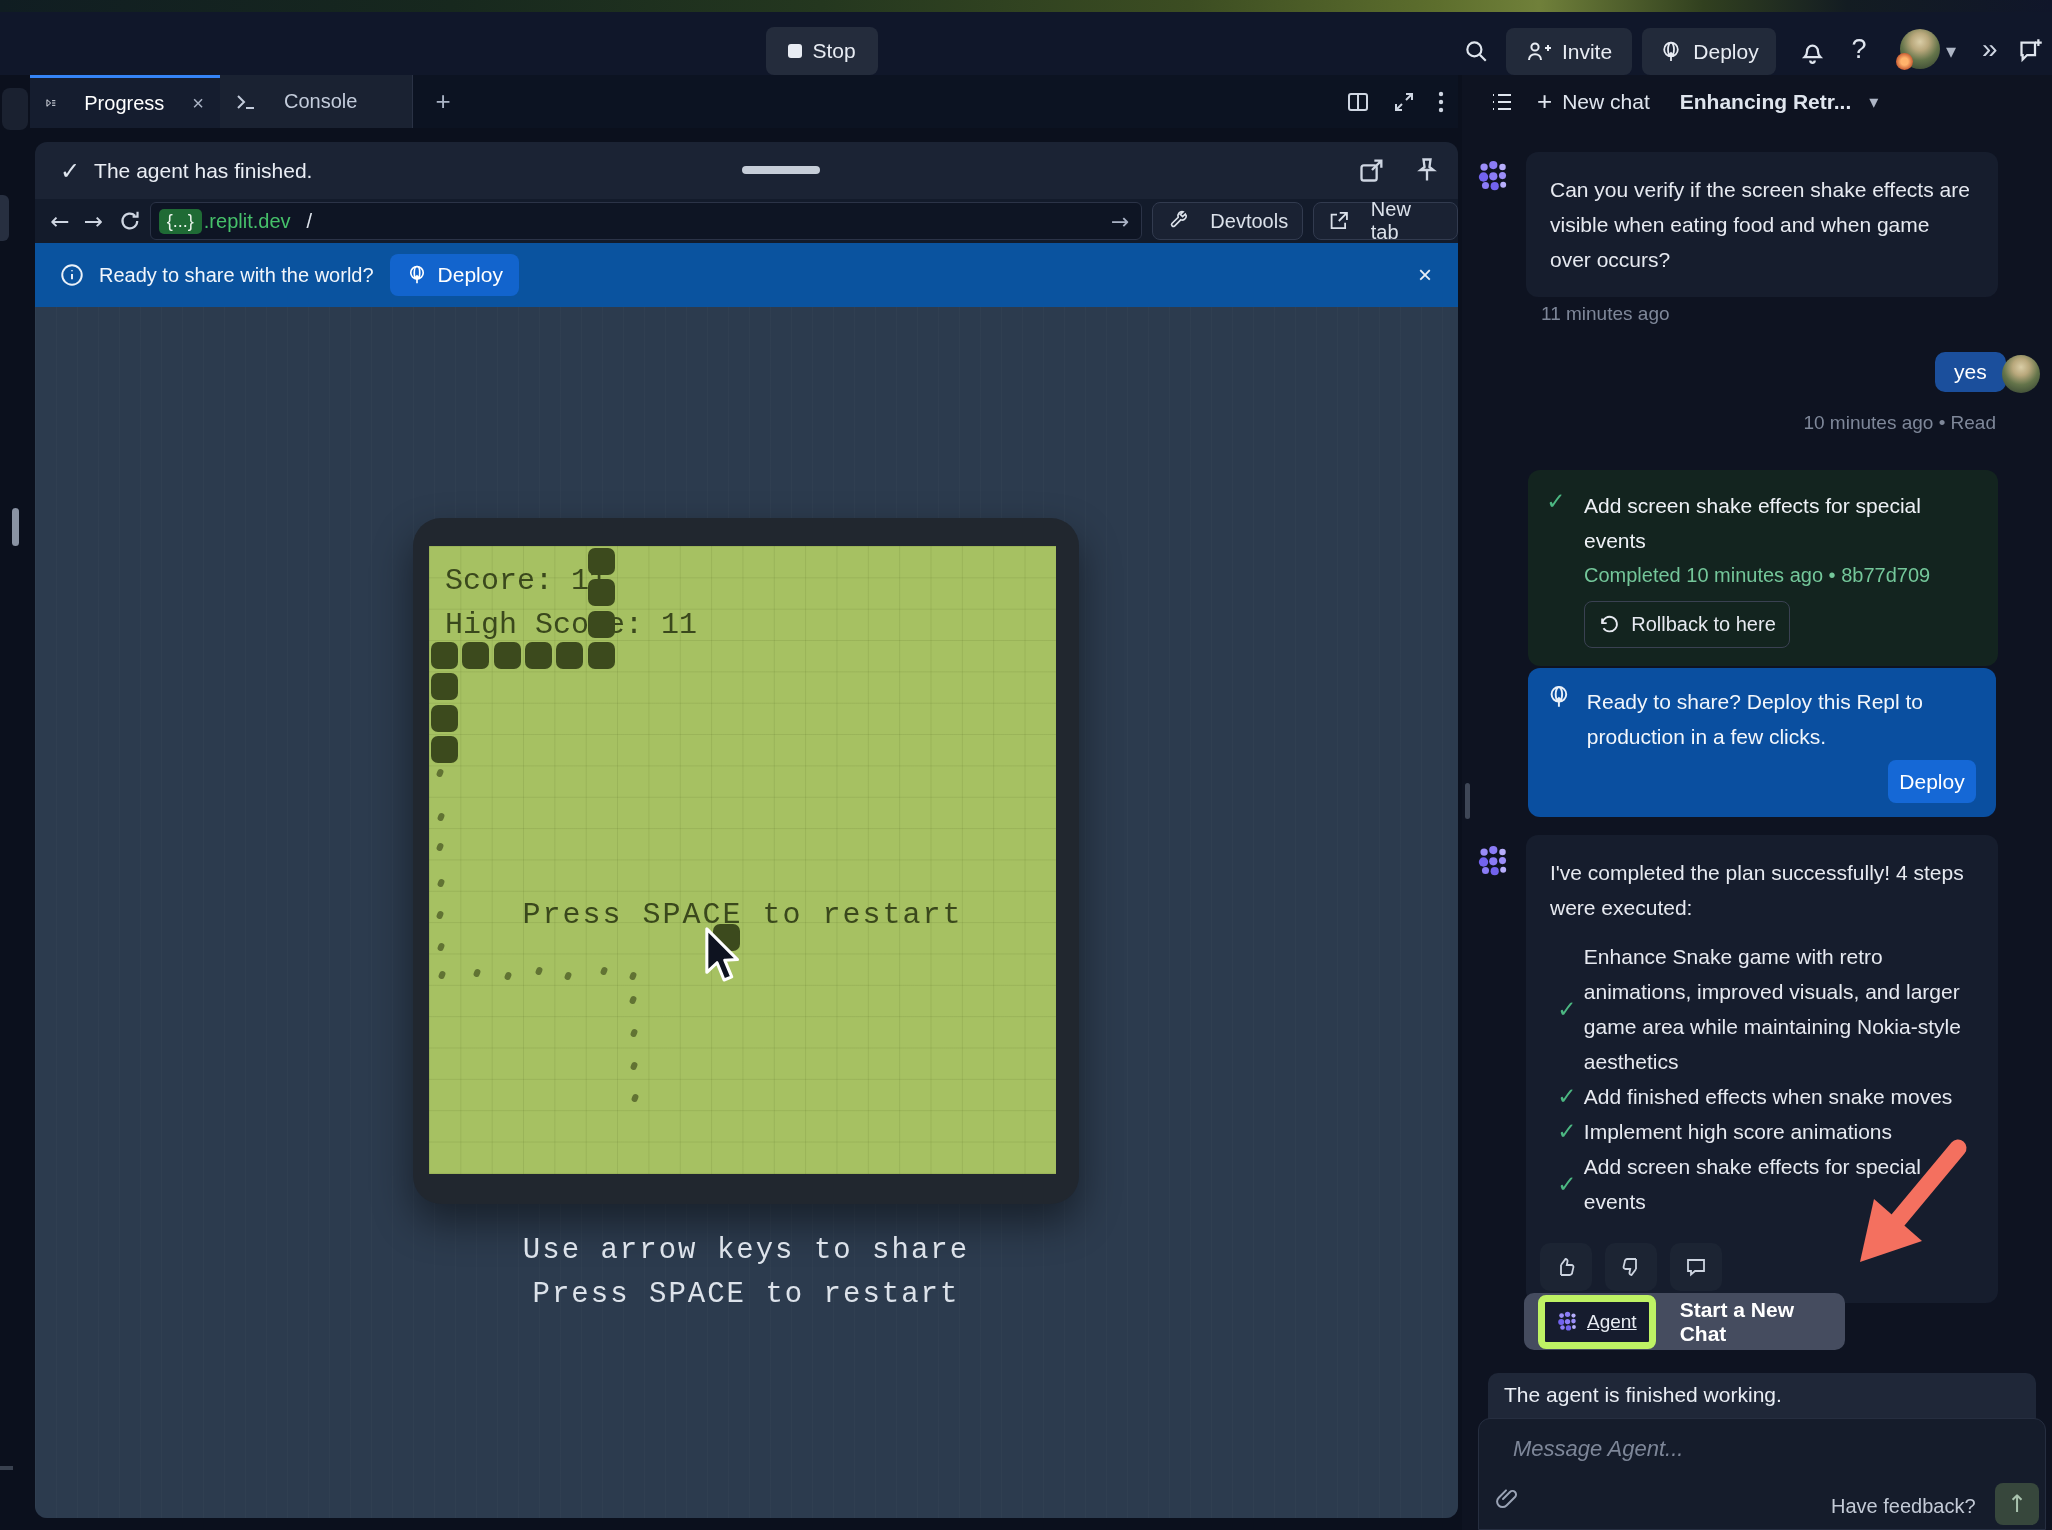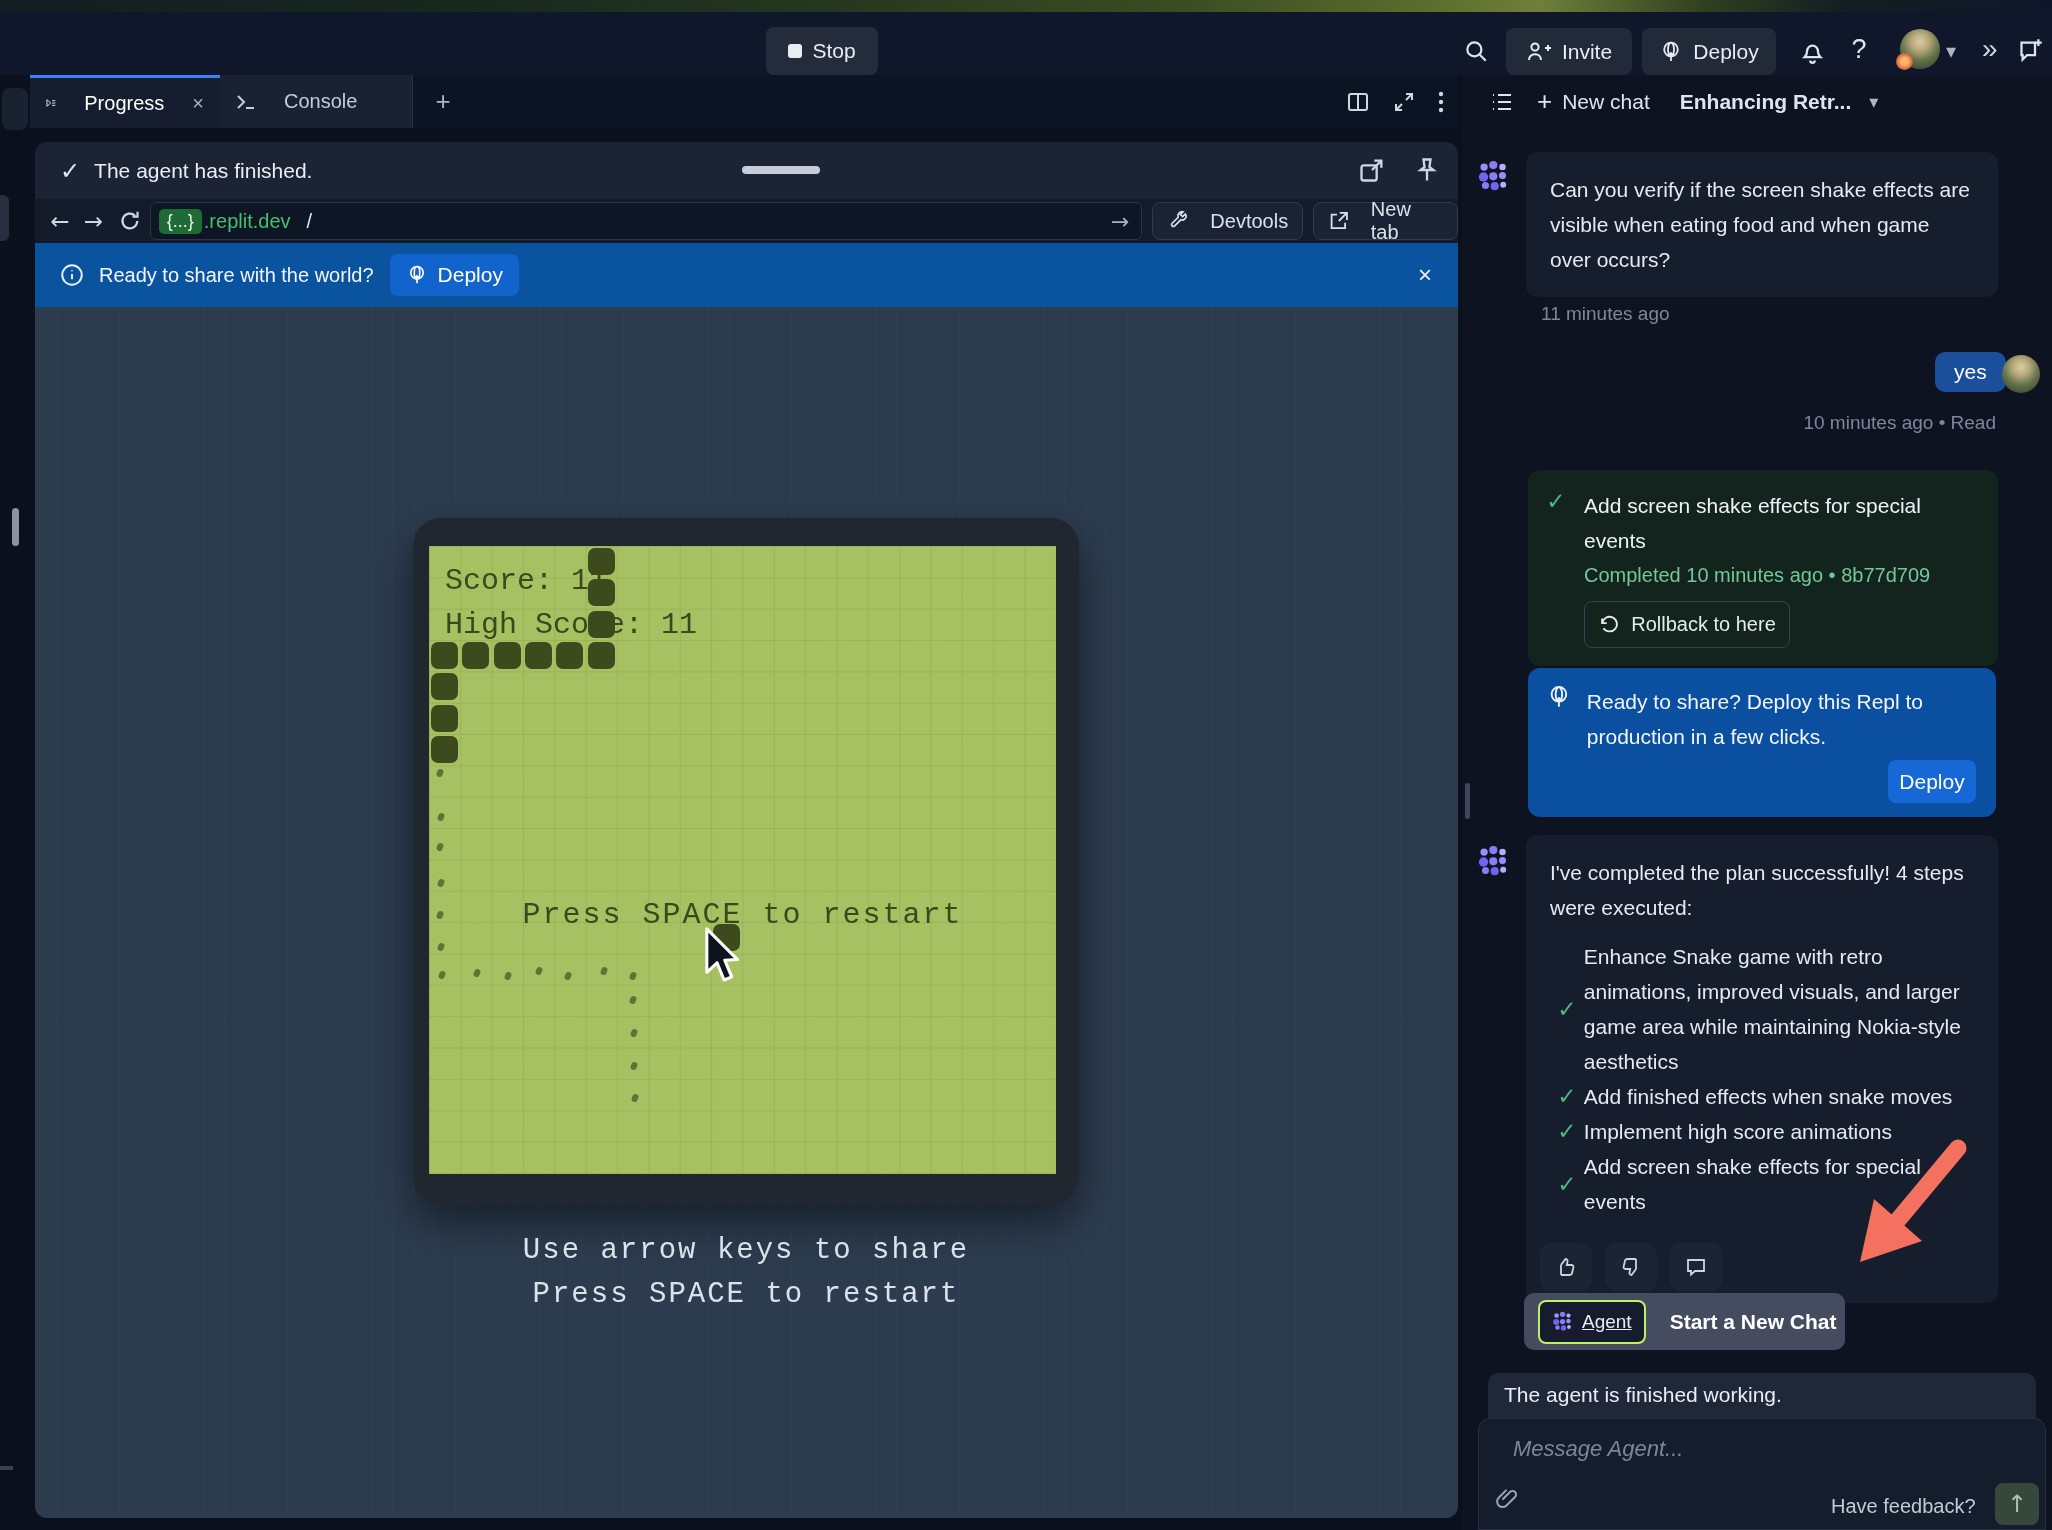--- a/index.html
+++ b/index.html
@@ -121,21 +121,21 @@
   #summary-intro{width:424px;}
   #steps{margin-top:14px;}
   .step{display:flex;align-items:center;}
   .step-text{width:392px;}
   #actions-row{display:flex;gap:13px;margin-top:24px;margin-left:-10px;}
   .action-btn{width:52px;height:48px;background:#1c2433;border-radius:10px;display:flex;
     align-items:center;justify-content:center;color:#cdd4e0;}
   #chat-scroll-thumb{left:3px;top:708px;width:5px;height:36px;border-radius:3px;background:#3f4757;}
   #cta-box{left:62px;top:1218px;width:321px;height:57px;background:#454c5f;border-radius:10px;
     display:flex;align-items:center;}
-  #cta-agent-pill{margin-left:14px;height:40px;background:#161c2e;border:2px solid #bef264;border-radius:8px;
+  #cta-agent-pill{margin-left:14px;height:40px;background:#161c2e;border:7px solid #bef264;border-radius:8px;
     display:flex;align-items:center;gap:8px;padding:0 12px;font-size:19px;color:#e8ecf3;text-decoration:underline;}
   #cta-label{margin-left:24px;font-size:21px;font-weight:bold;color:#fff;}
   #footer-status{left:26px;top:1298px;width:548px;height:56px;background:#1f2738;border-radius:10px 10px 0 0;
     box-sizing:border-box;padding:10px 16px;font-size:21px;color:#e9edf4;}
   #composer{left:16px;top:1343px;width:568px;height:112px;background:#151c2b;border-radius:12px 12px 0 0;
     border:1px solid #262e40;box-sizing:border-box;}
   #composer-input{position:absolute;left:32px;top:16px;width:440px;background:transparent;border:none;outline:none;
     color:#ef4444;font-size:22px;font-family:"Liberation Sans",sans-serif;font-style:italic;}
   #composer-input::placeholder{color:#7d8698;}
   #paperclip-btn{left:16px;top:66px;width:30px;height:34px;color:#9aa3b5;}

